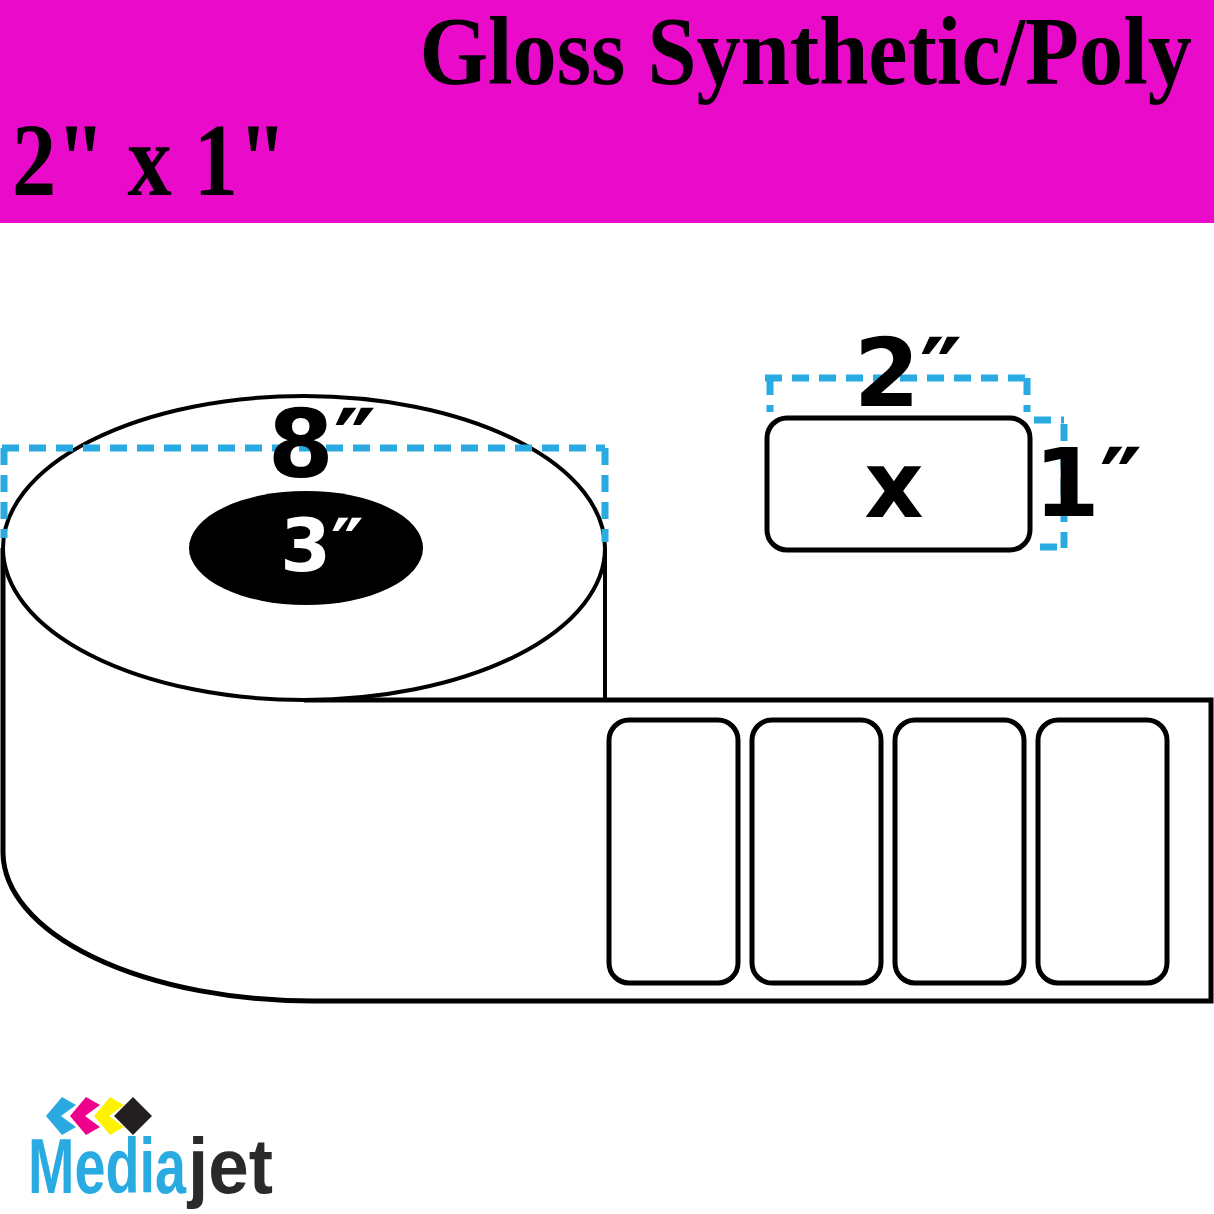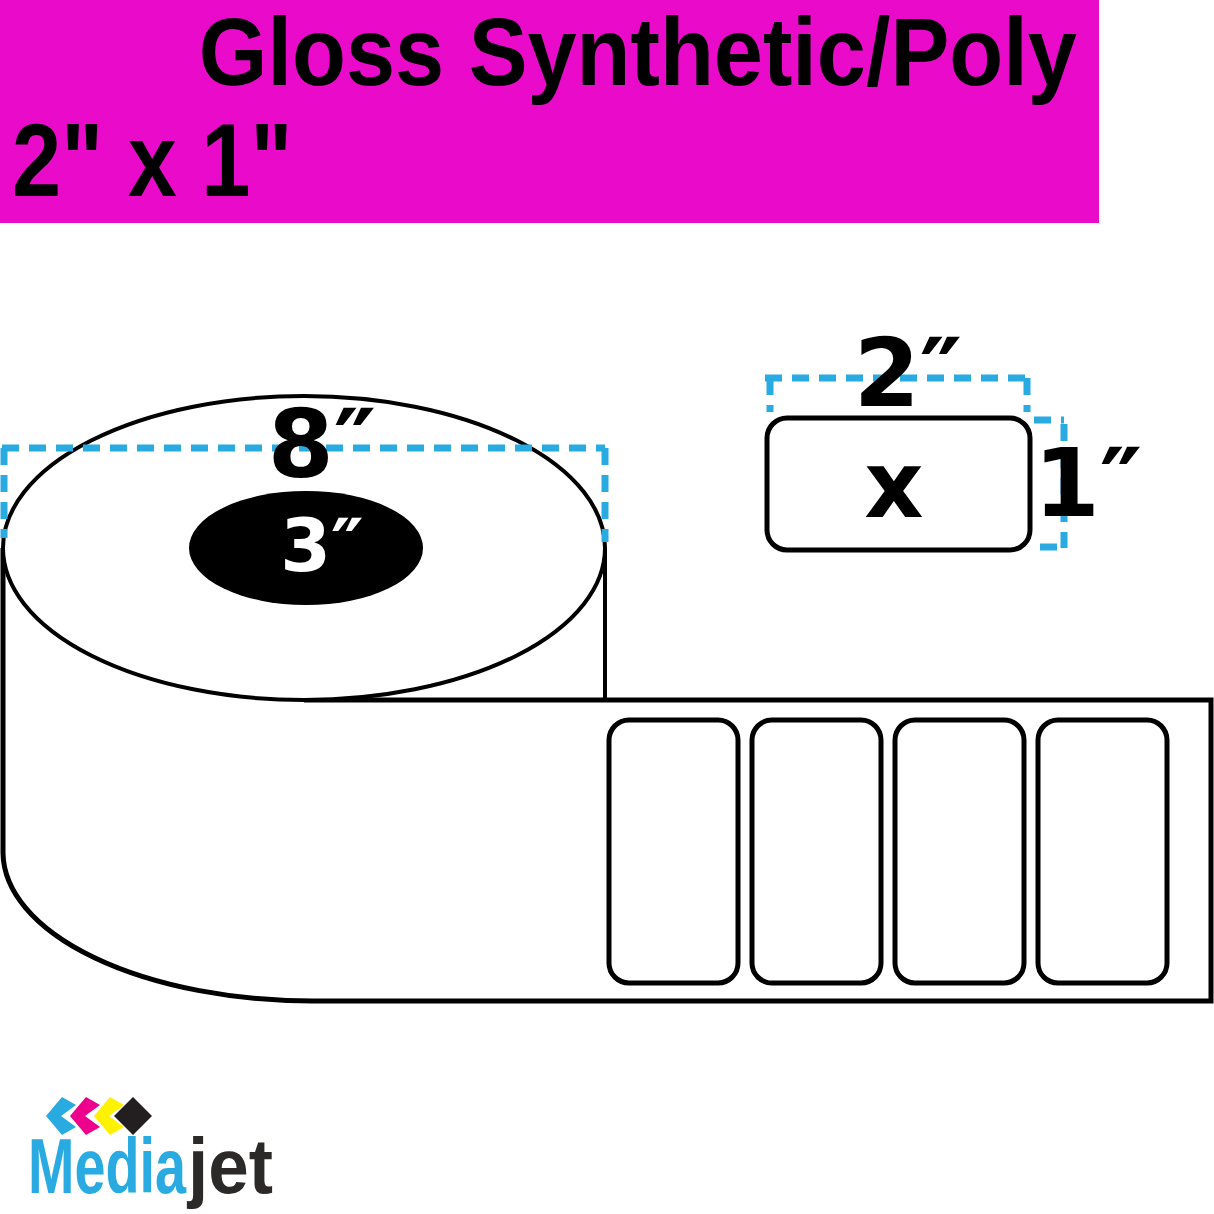--- a/index.html
+++ b/index.html
@@ -1,20 +1,20 @@
 <!DOCTYPE html>
 <html><head>
 <meta charset="utf-8">
 <style>
   html,body{margin:0;padding:0;background:#fff;}
   .canvas{
     position:relative;width:1214px;height:1214px;overflow:hidden;background:#fff;
     font-family:"Liberation Sans",sans-serif;
   }
-  .banner{position:absolute;top:0;left:0;width:1099px;height:223px;}
+  .banner{position:absolute;top:0;left:0;width:1214px;height:223px;font-family:Liberation Serif, serif;}
   .banner-title{
     position:absolute;top:0;right:22px;font-size:97px;font-weight:bold;color:#000;
     line-height:1.08;white-space:nowrap;transform:scaleX(.91);transform-origin:100% 0;
   }
   .banner-size{
     position:absolute;top:108px;left:12px;font-size:104px;font-weight:bold;color:#000;
     line-height:1;white-space:nowrap;transform:scaleX(.85);transform-origin:0 0;
   }
   svg.diagram{position:absolute;top:0;left:0;}
   .dimtext{font-family:"DejaVu Sans",sans-serif;font-weight:bold;}

